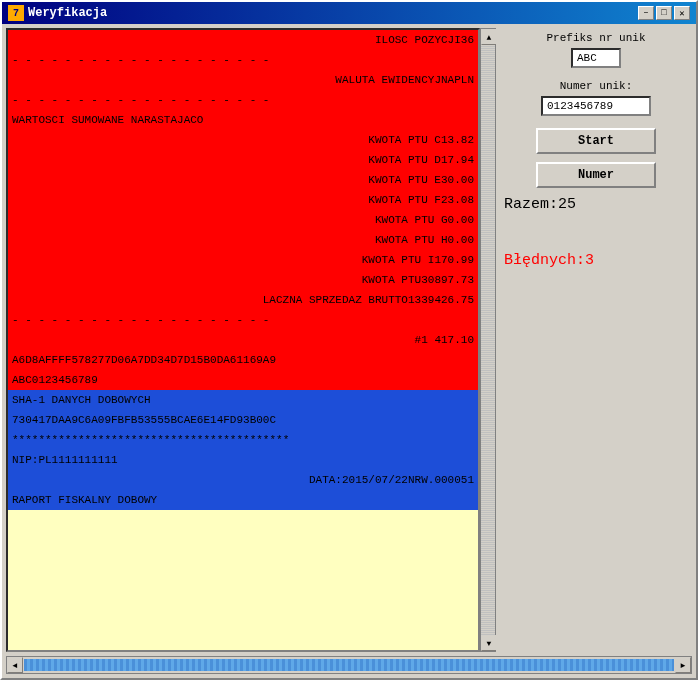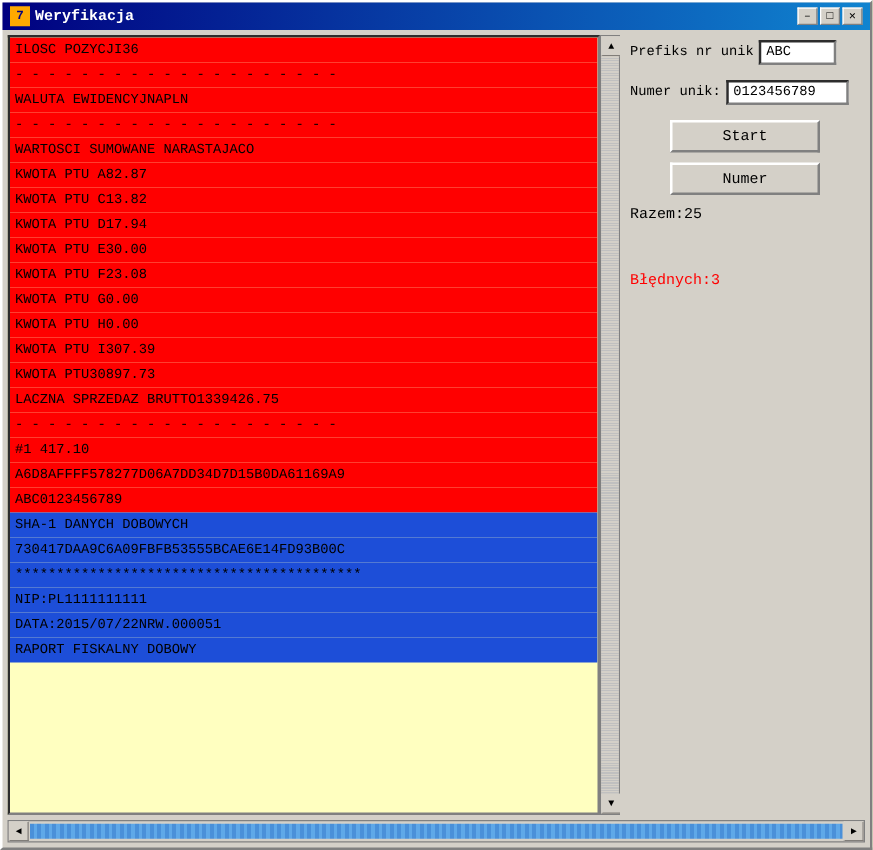--- a/index.html
+++ b/index.html
@@ -99,68 +99,70 @@
     .row-red {
       background-color: #ff0000;
       color: #000000;
     }
     .row-yellow {
       background-color: #1d4ed8;
       color: #000000;
     }
     .row-content {
       display: flex;
-      justify-content: flex-start;
+      justify-content: flex-end;
     }
     .right-panel {
       width: 200px;
       flex-shrink: 0;
       padding: 8px;
       display: flex;
       flex-direction: column;
       gap: 8px;
     }
     .field-group {
       display: flex;
       align-items: center;
       gap: 4px;
       margin-bottom: 4px;
+      flex-direction: column;
     }
     .field-label {
       font-size: 11px;
       white-space: nowrap;
     }
     .field-input {
       border: 2px inset #808080;
       background: white;
       padding: 2px 4px;
       font-size: 11px;
       font-family: 'Courier New', Courier, monospace;
     }
     .field-input-small {
-      width: 62px;
+      width: 50px;
     }
     .field-input-large {
-      width: 98px;
+      width: 110px;
     }
     .win-button {
       background: #d4d0c8;
       border: 2px solid #808080;
       border-top-color: #ffffff;
       border-left-color: #ffffff;
       padding: 4px 20px;
       font-size: 12px;
       font-family: 'Courier New', Courier, monospace;
       cursor: pointer;
       width: 120px;
       text-align: center;
       align-self: center;
+      font-weight: bold;
     }
     .stats-area {
-      font-size: 12px;
+      font-size: 15px;
     }
     .stats-total {
       color: #000000;
     }
     .stats-errors {
       color: #ff0000;
       margin-top: 39px;
     }
     .left-panel-wrapper {
       display: flex;
@@ -276,26 +278,20 @@
             <div class="row row-red">
               <div class="row-content">
                 <span>WALUTA EWIDENCYJNA</span>
                 <span>PLN</span>
               </div>
             </div>
             <div class="row row-red">- - - - - - - - - - - - - - - - - - - -</div>
             <div class="row row-red">    WARTOSCI SUMOWANE NARASTAJACO</div>
             <div class="row row-red">
               <div class="row-content">
-                <span>KWOTA PTU A</span>
-                <span>82.87</span>
-              </div>
-            </div>
-            <div class="row row-red">
-              <div class="row-content">
                 <span>KWOTA PTU C</span>
                 <span>13.82</span>
               </div>
             </div>
             <div class="row row-red">
               <div class="row-content">
                 <span>KWOTA PTU D</span>
                 <span>17.94</span>
               </div>
             </div>
@@ -319,21 +315,21 @@
             </div>
             <div class="row row-red">
               <div class="row-content">
                 <span>KWOTA PTU H</span>
                 <span>0.00</span>
               </div>
             </div>
             <div class="row row-red">
               <div class="row-content">
                 <span>KWOTA PTU I</span>
-                <span>307.39</span>
+                <span>170.99</span>
               </div>
             </div>
             <div class="row row-red">
               <div class="row-content">
                 <span>KWOTA PTU</span>
                 <span>30897.73</span>
               </div>
             </div>
             <div class="row row-red">
               <div class="row-content">

